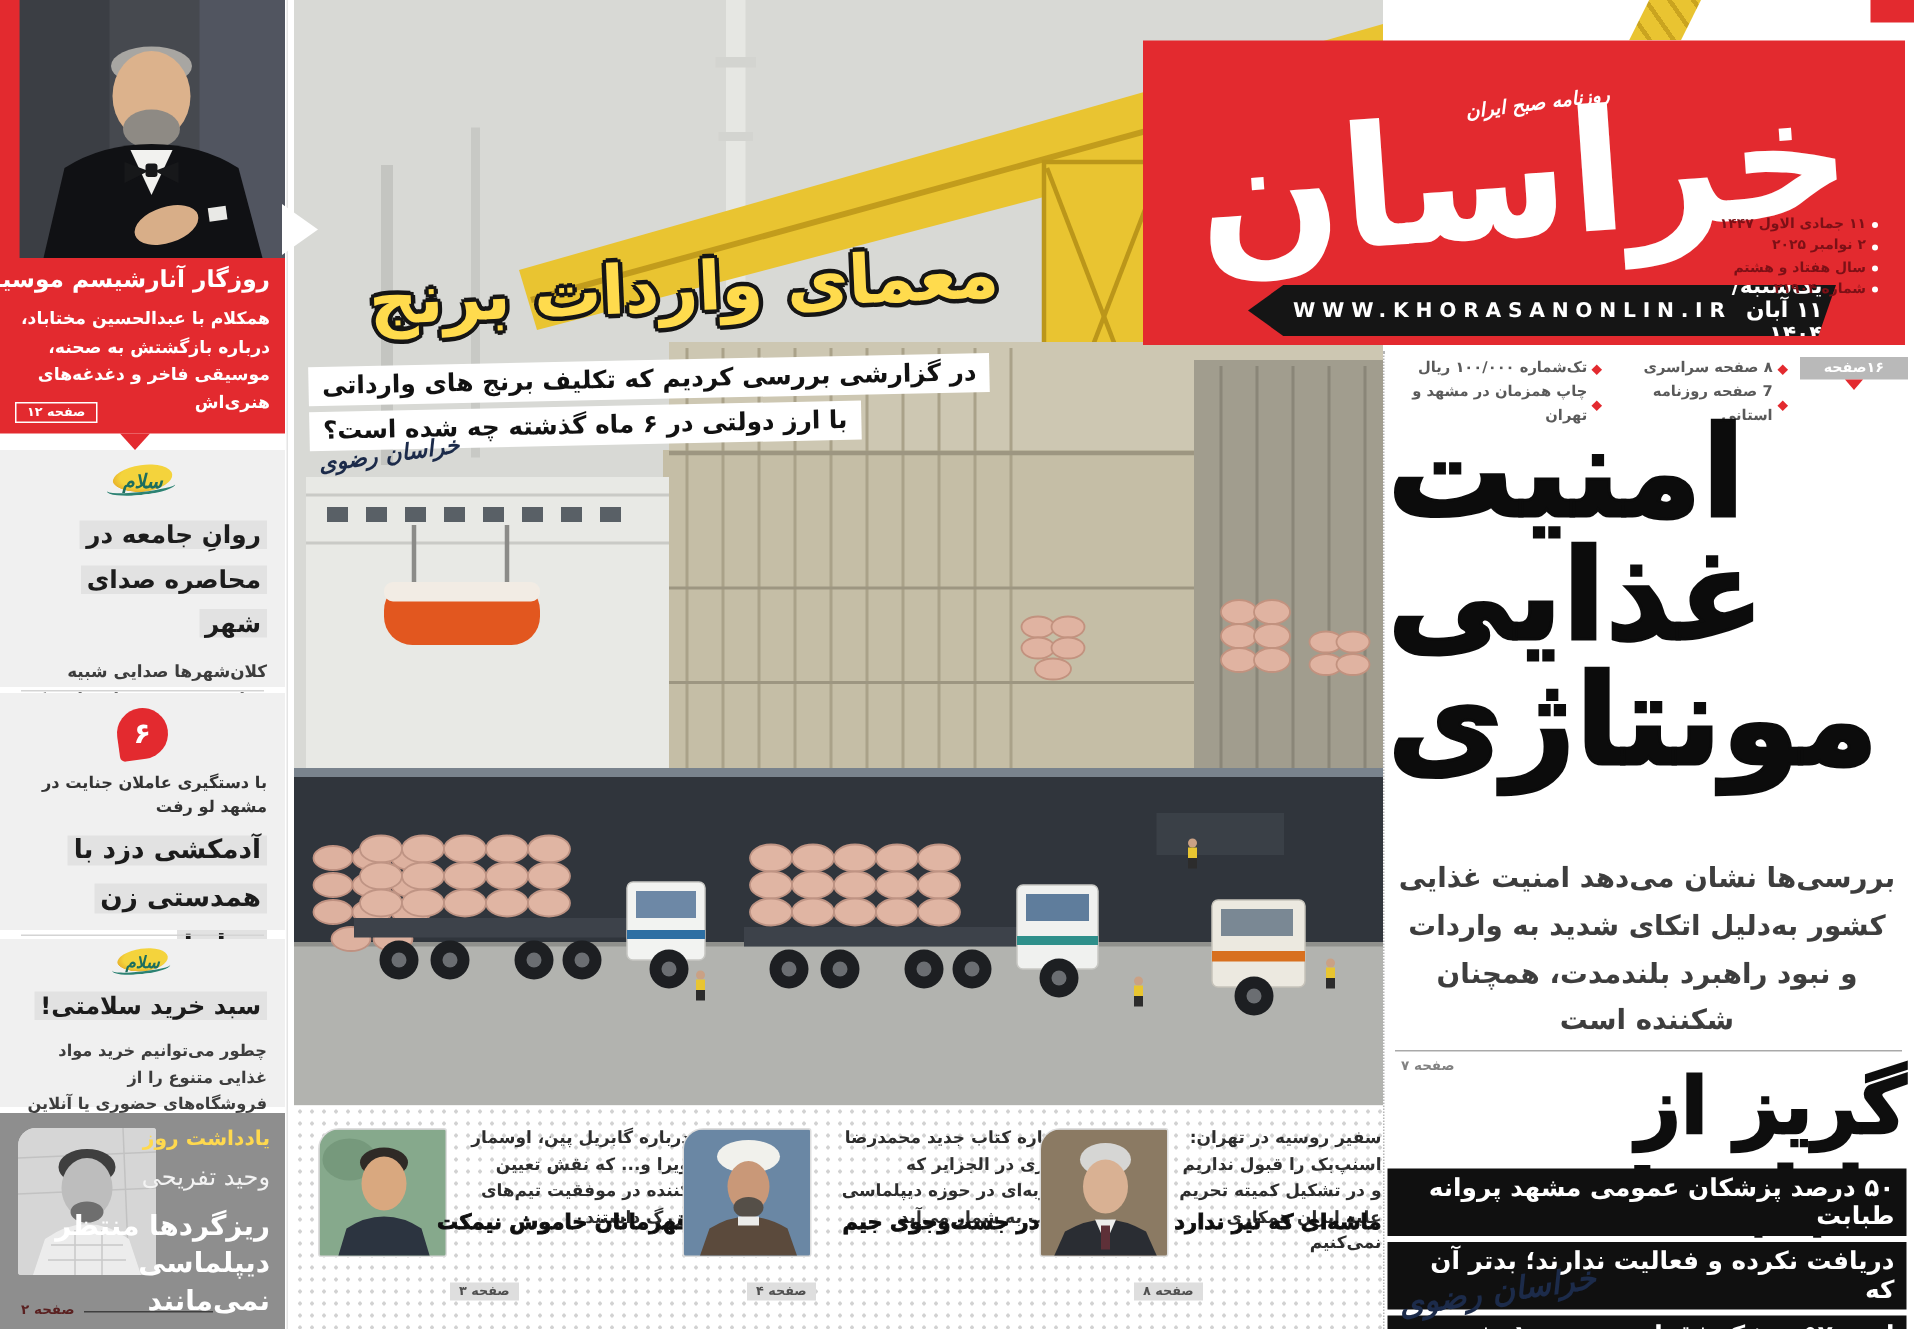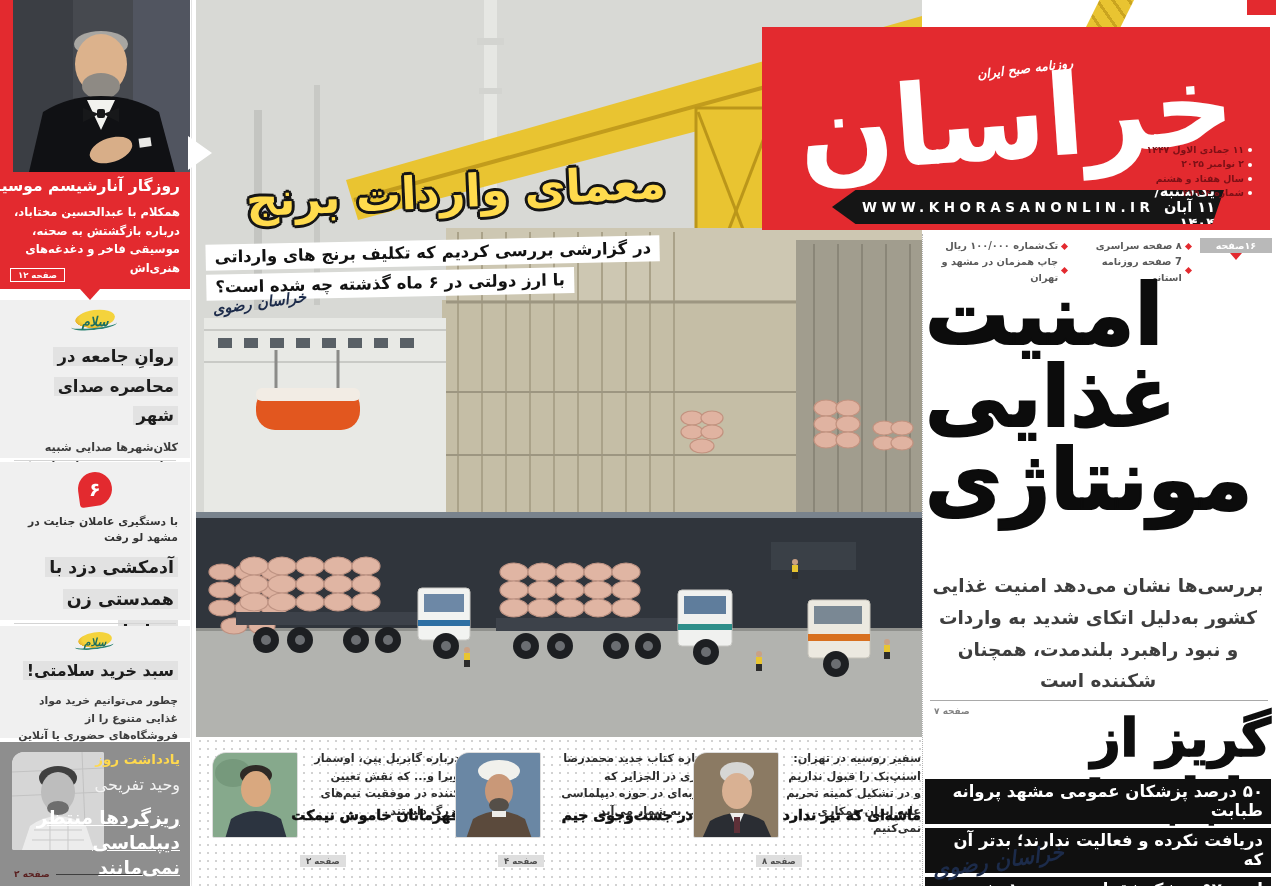--- a/index.html
+++ b/index.html
@@ -30,21 +30,21 @@
   .salam-swash { position:absolute; left:2px; top:12px; width:46px; height:10px; border-bottom:2.5px solid #2c8273; border-radius:50%; transform:rotate(-6deg); }
   .salam-word { position:absolute; inset:0; display:flex; align-items:center; justify-content:center; color:#1d6e5e; font-weight:bold; font-style:italic; font-size:13px; }
 
   .six-logo { position:relative; margin:0 auto; width:34px; height:34px; background:#e32a2f; border-radius:50% 50% 50% 10%; transform:rotate(-8deg); display:flex; align-items:center; justify-content:center; }
   .six-logo span { color:#fff; font-weight:bold; font-size:19px; transform:rotate(8deg); }
 
   .note-card { left:0; top:742px; width:190px; height:144px; background:#8e8e8e; }
   .note-label { position:absolute; right:10px; top:9px; color:#ffd94e; font-weight:bold; font-size:13.5px; }
   .note-author { position:absolute; right:10px; top:33px; color:#f3f3f3; font-size:16px; }
   .note-photo { position:absolute; left:12px; top:10px; width:92px; height:98px; background:#dcdcdc; border-radius:12px 2px 2px 2px; overflow:hidden; }
-  .note-title { position:absolute; left:8px; right:10px; top:64px; color:#fff; font-weight:bold; font-size:18.5px; text-align:right; line-height:1.35;text-decoration:underline; }
+  .note-title { position:absolute; left:8px; right:10px; top:64px; color:#fff; font-weight:bold; font-size:18.5px; text-align:right; line-height:1.35; }
   .note-foot { position:absolute; left:14px; bottom:7px; display:flex; align-items:center; gap:6px; }
   .note-foot .pg { color:#5a2121; font-size:9px; font-weight:bold; }
   .note-foot .ln { width:86px; height:1px; background:#3f3f3f; }
 
   .v-rule { left:191px; top:0; width:1px; height:886px; background:#e4e4e4; }
 
   
   .photo { left:196px; top:0; width:726px; height:737px; }
   .photo-headline { left:206px; top:166px; width:460px; transform:rotate(-2.5deg); color:#ffdb4d; font-size:45px; font-weight:bold; text-align:right; direction:rtl;
       text-shadow:-2px -2px 0 #161616, 2px -2px 0 #161616, -2px 2px 0 #161616, 2px 2px 0 #161616, 0 3px 0 #161616, 0 -3px 0 #161616, 3px 0 0 #161616, -3px 0 0 #161616; z-index:4; }

